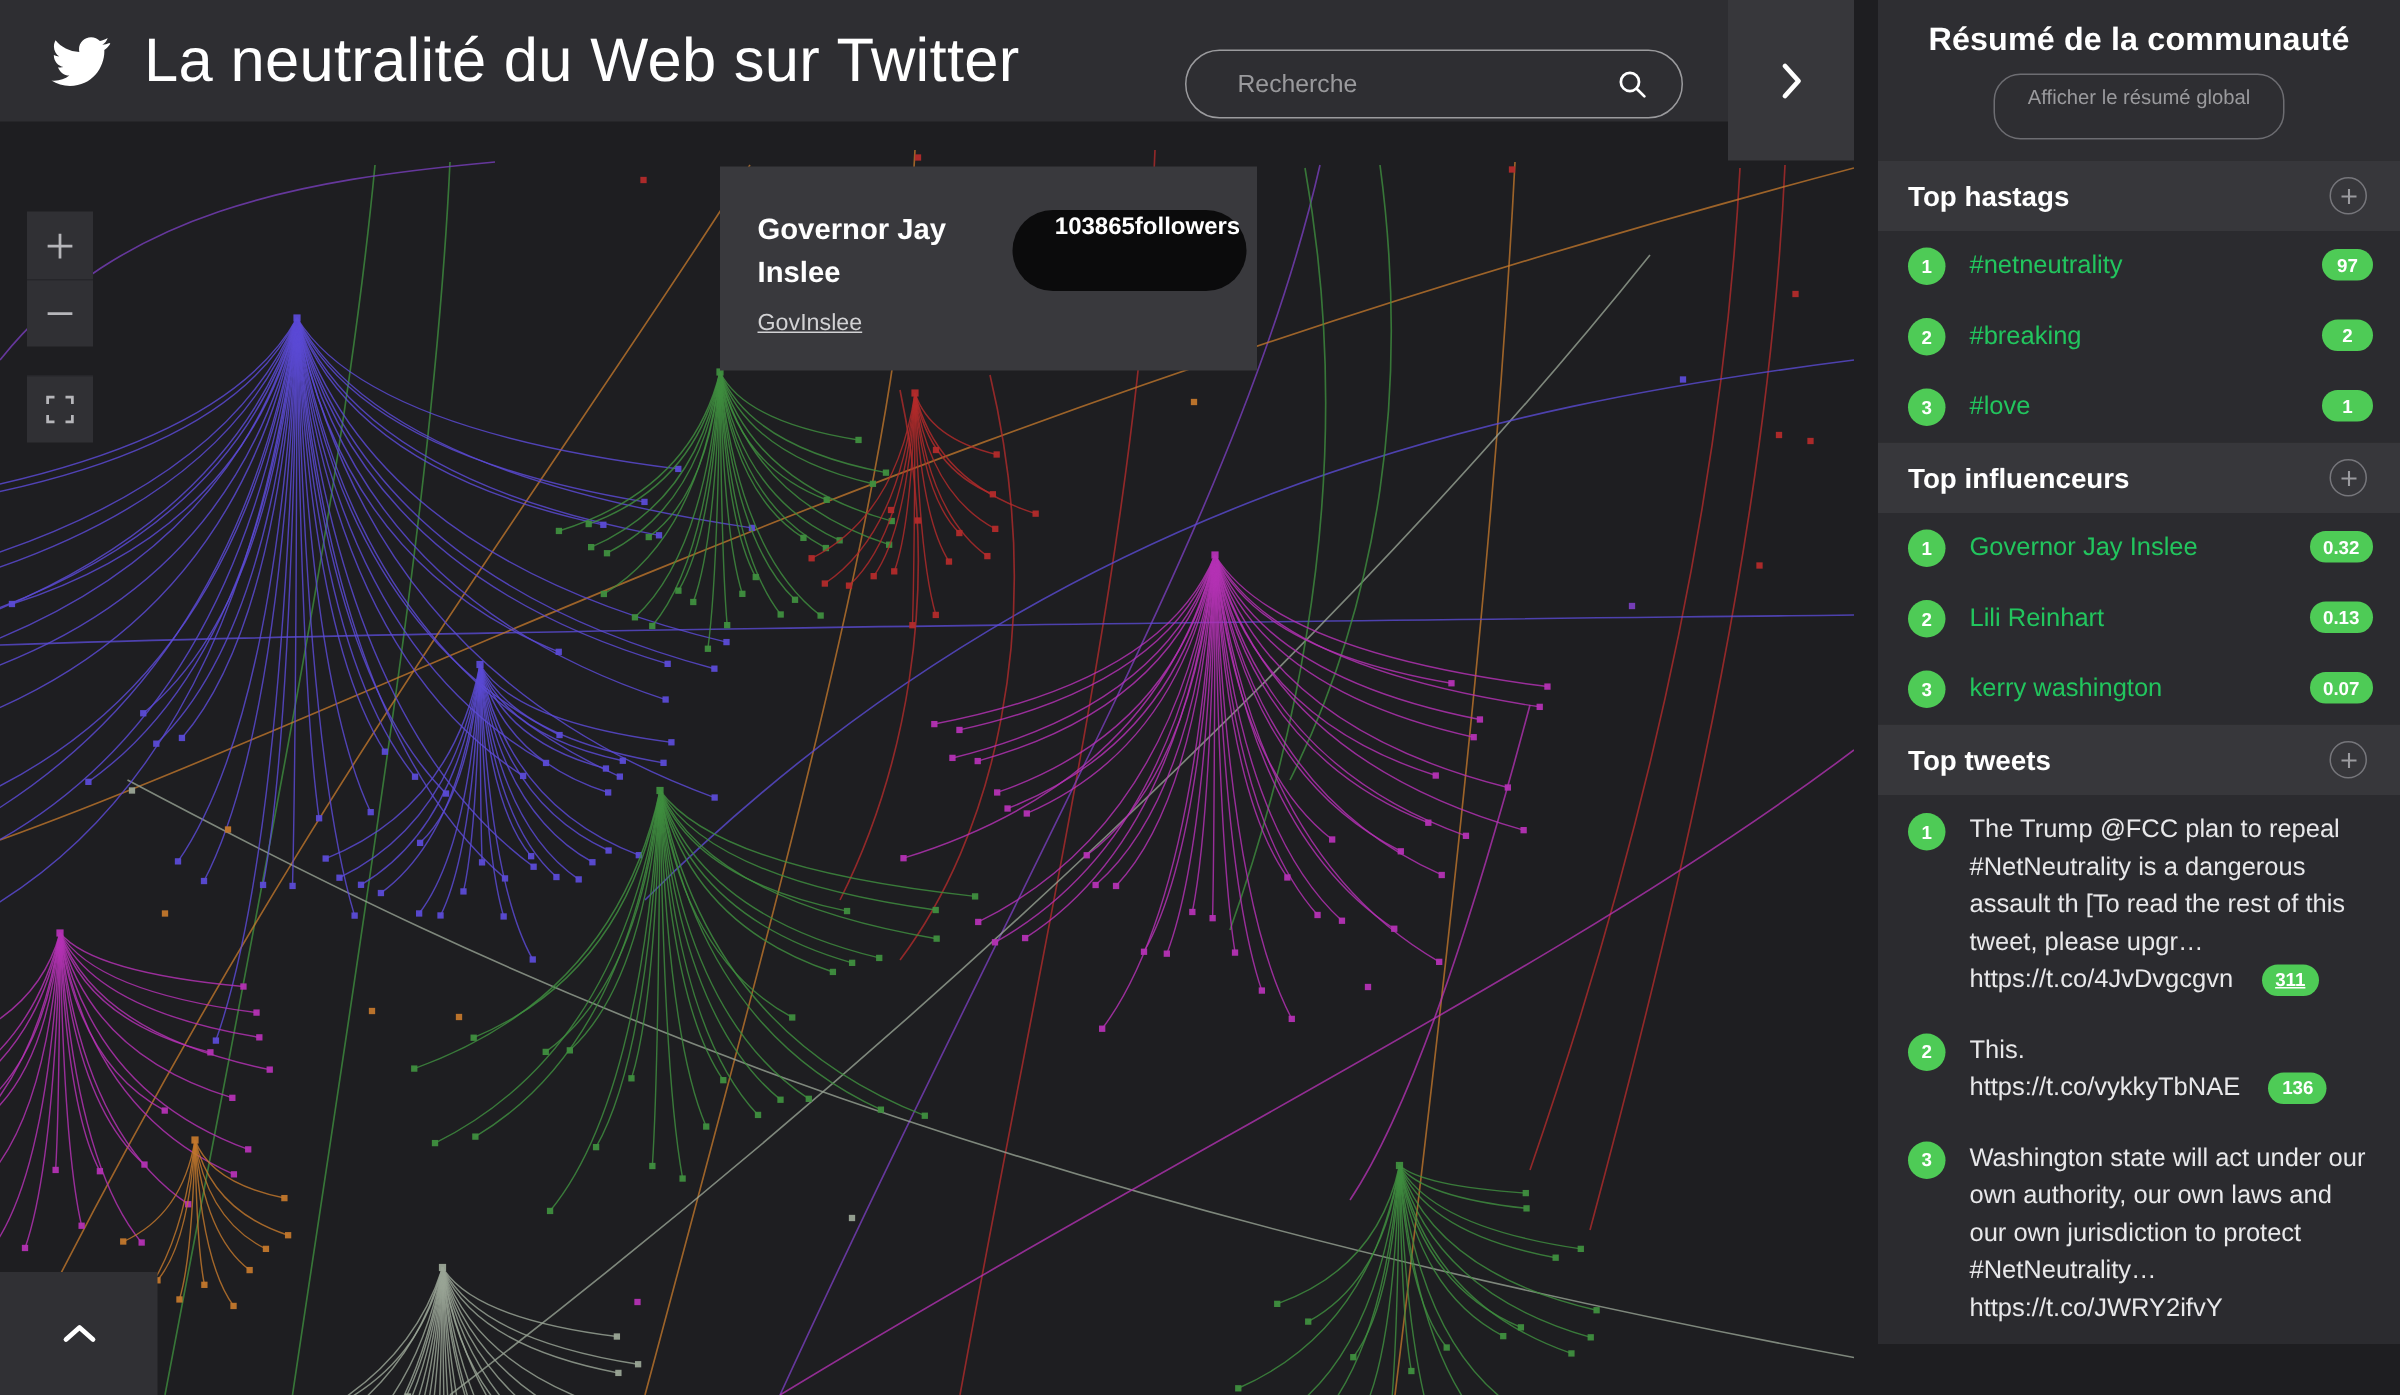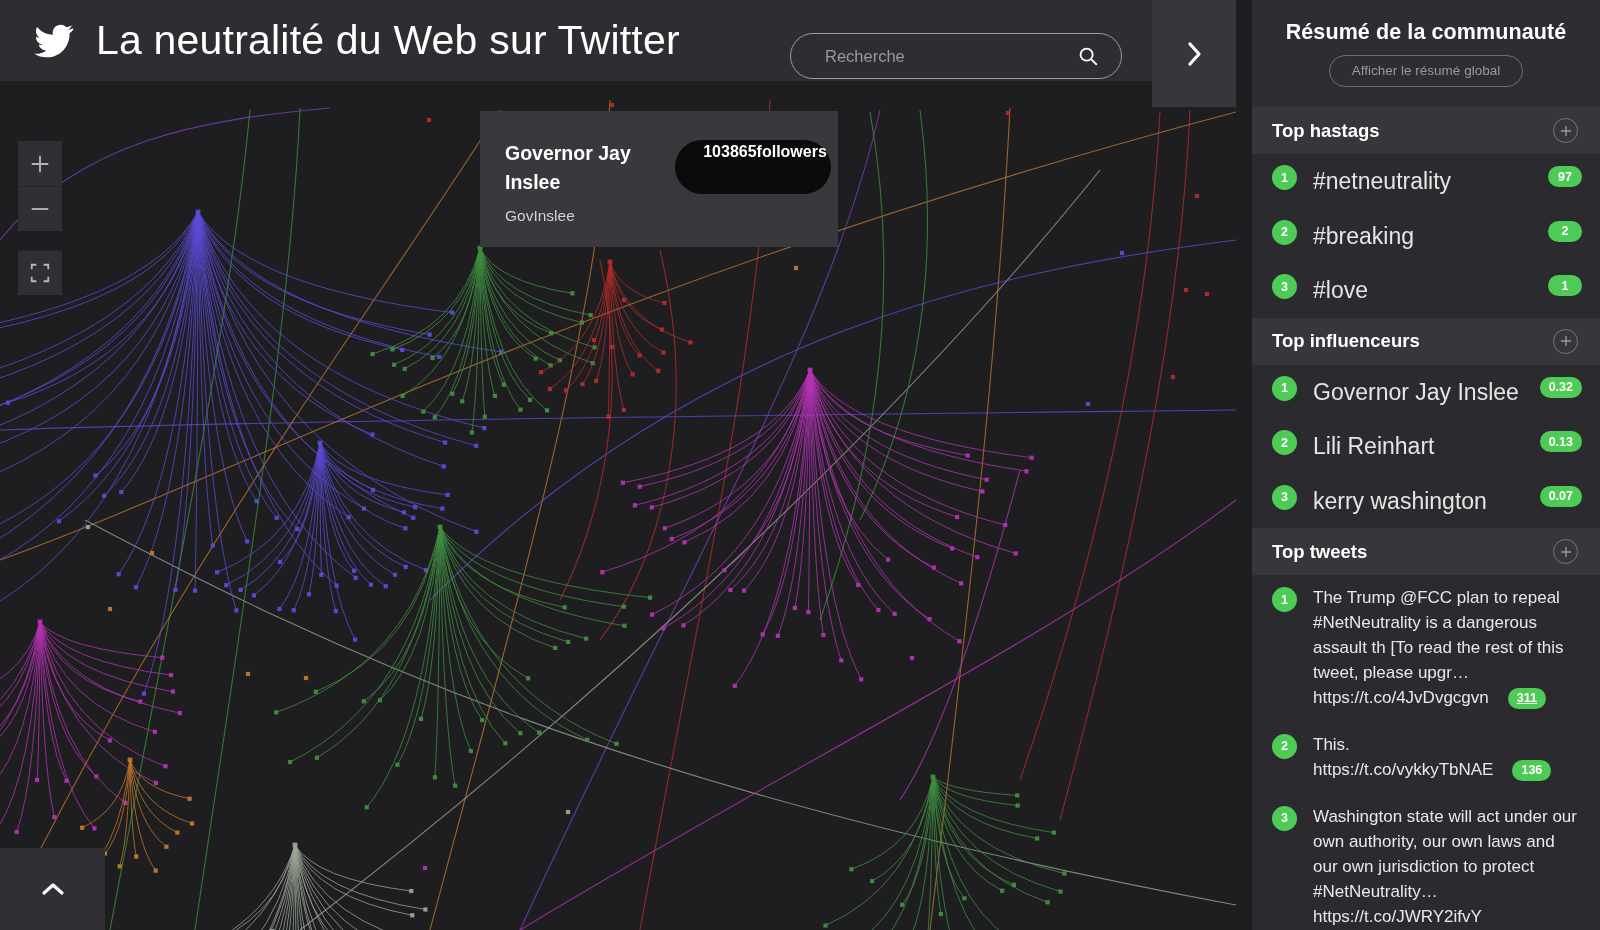--- a/index.html
+++ b/index.html
@@ -99,21 +99,21 @@
     z-index: 25;
     padding: 28px 0 0 25px;
     display: flex;
   }
   .nc-left { width: 150px; }
   .nc-name {
     font-size: 19.5px; font-weight: bold; line-height: 1.48;
     color: #ffffff;
   }
   .nc-handle {
-    font-size: 15.5px; color: #d2d2d4; margin-top: 10px;
+    font-size: 15.5px; color: #d2d2d4; margin-top: 10px; text-decoration: underline;
   }
   .nc-badge {
     margin-left: 20px; margin-top: 1px;
     width: 156px; height: 54px;
     background: #0b0b0c; border-radius: 27px;
     display: flex; flex-direction: row;
     align-items: flex-start; justify-content: center;
     padding-left: 24px;
   }
   .nc-badge b { font-size: 16px; font-weight: bold; line-height: 1.55; }
@@ -129,21 +129,21 @@
   .sb-top {
     height: 107px; background: #2e2e32;
     margin-left: 16px;
     display: flex; flex-direction: column;
     align-items: center; justify-content: center;
   }
   .sb-title { font-size: 21.5px; font-weight: bold; letter-spacing: .1px; }
   .sb-global-btn {
     margin-top: 10px;
     border: 1px solid #6d6d72; border-radius: 18px;
-    padding: 7px 22px 8px;
+    padding: 7px 22px 20px;
     font-size: 13.5px; color: #9a9a9d;
     background: transparent; cursor: pointer;
     font-family: "Liberation Sans", sans-serif;
   }
 
   .section-head {
     height: 47px; margin-left: 16px;
     background: #37373b;
     display: flex; align-items: center;
     padding: 0 22px 0 20px;
@@ -168,21 +168,21 @@
   .rank-badge {
     flex: 0 0 auto;
     width: 25px; height: 25px; border-radius: 50%;
     background: #4ecb56; color: #ffffff;
     font-size: 12.5px; font-weight: bold;
     display: flex; align-items: center; justify-content: center;
     margin-top: 1px;
   }
   .rank-label {
     flex: 1 1 auto; margin-left: 16px;
-    font-size: 23px; color: #e5e5e5; line-height: 1.5;
+    font-size: 17px; color: #22c55e; line-height: 1.5;
   }
   .value-pill {
     flex: 0 0 auto; margin-left: 10px; margin-top: 2px;
     background: #4ecb56; color: #ffffff;
     border-radius: 11px; min-width: 34px; height: 21px;
     font-size: 12.5px; font-weight: bold;
     display: flex; align-items: center; justify-content: center;
     padding: 0 9px;
   }
   .tweet-row { padding: 11px 18px 11px 20px; }

